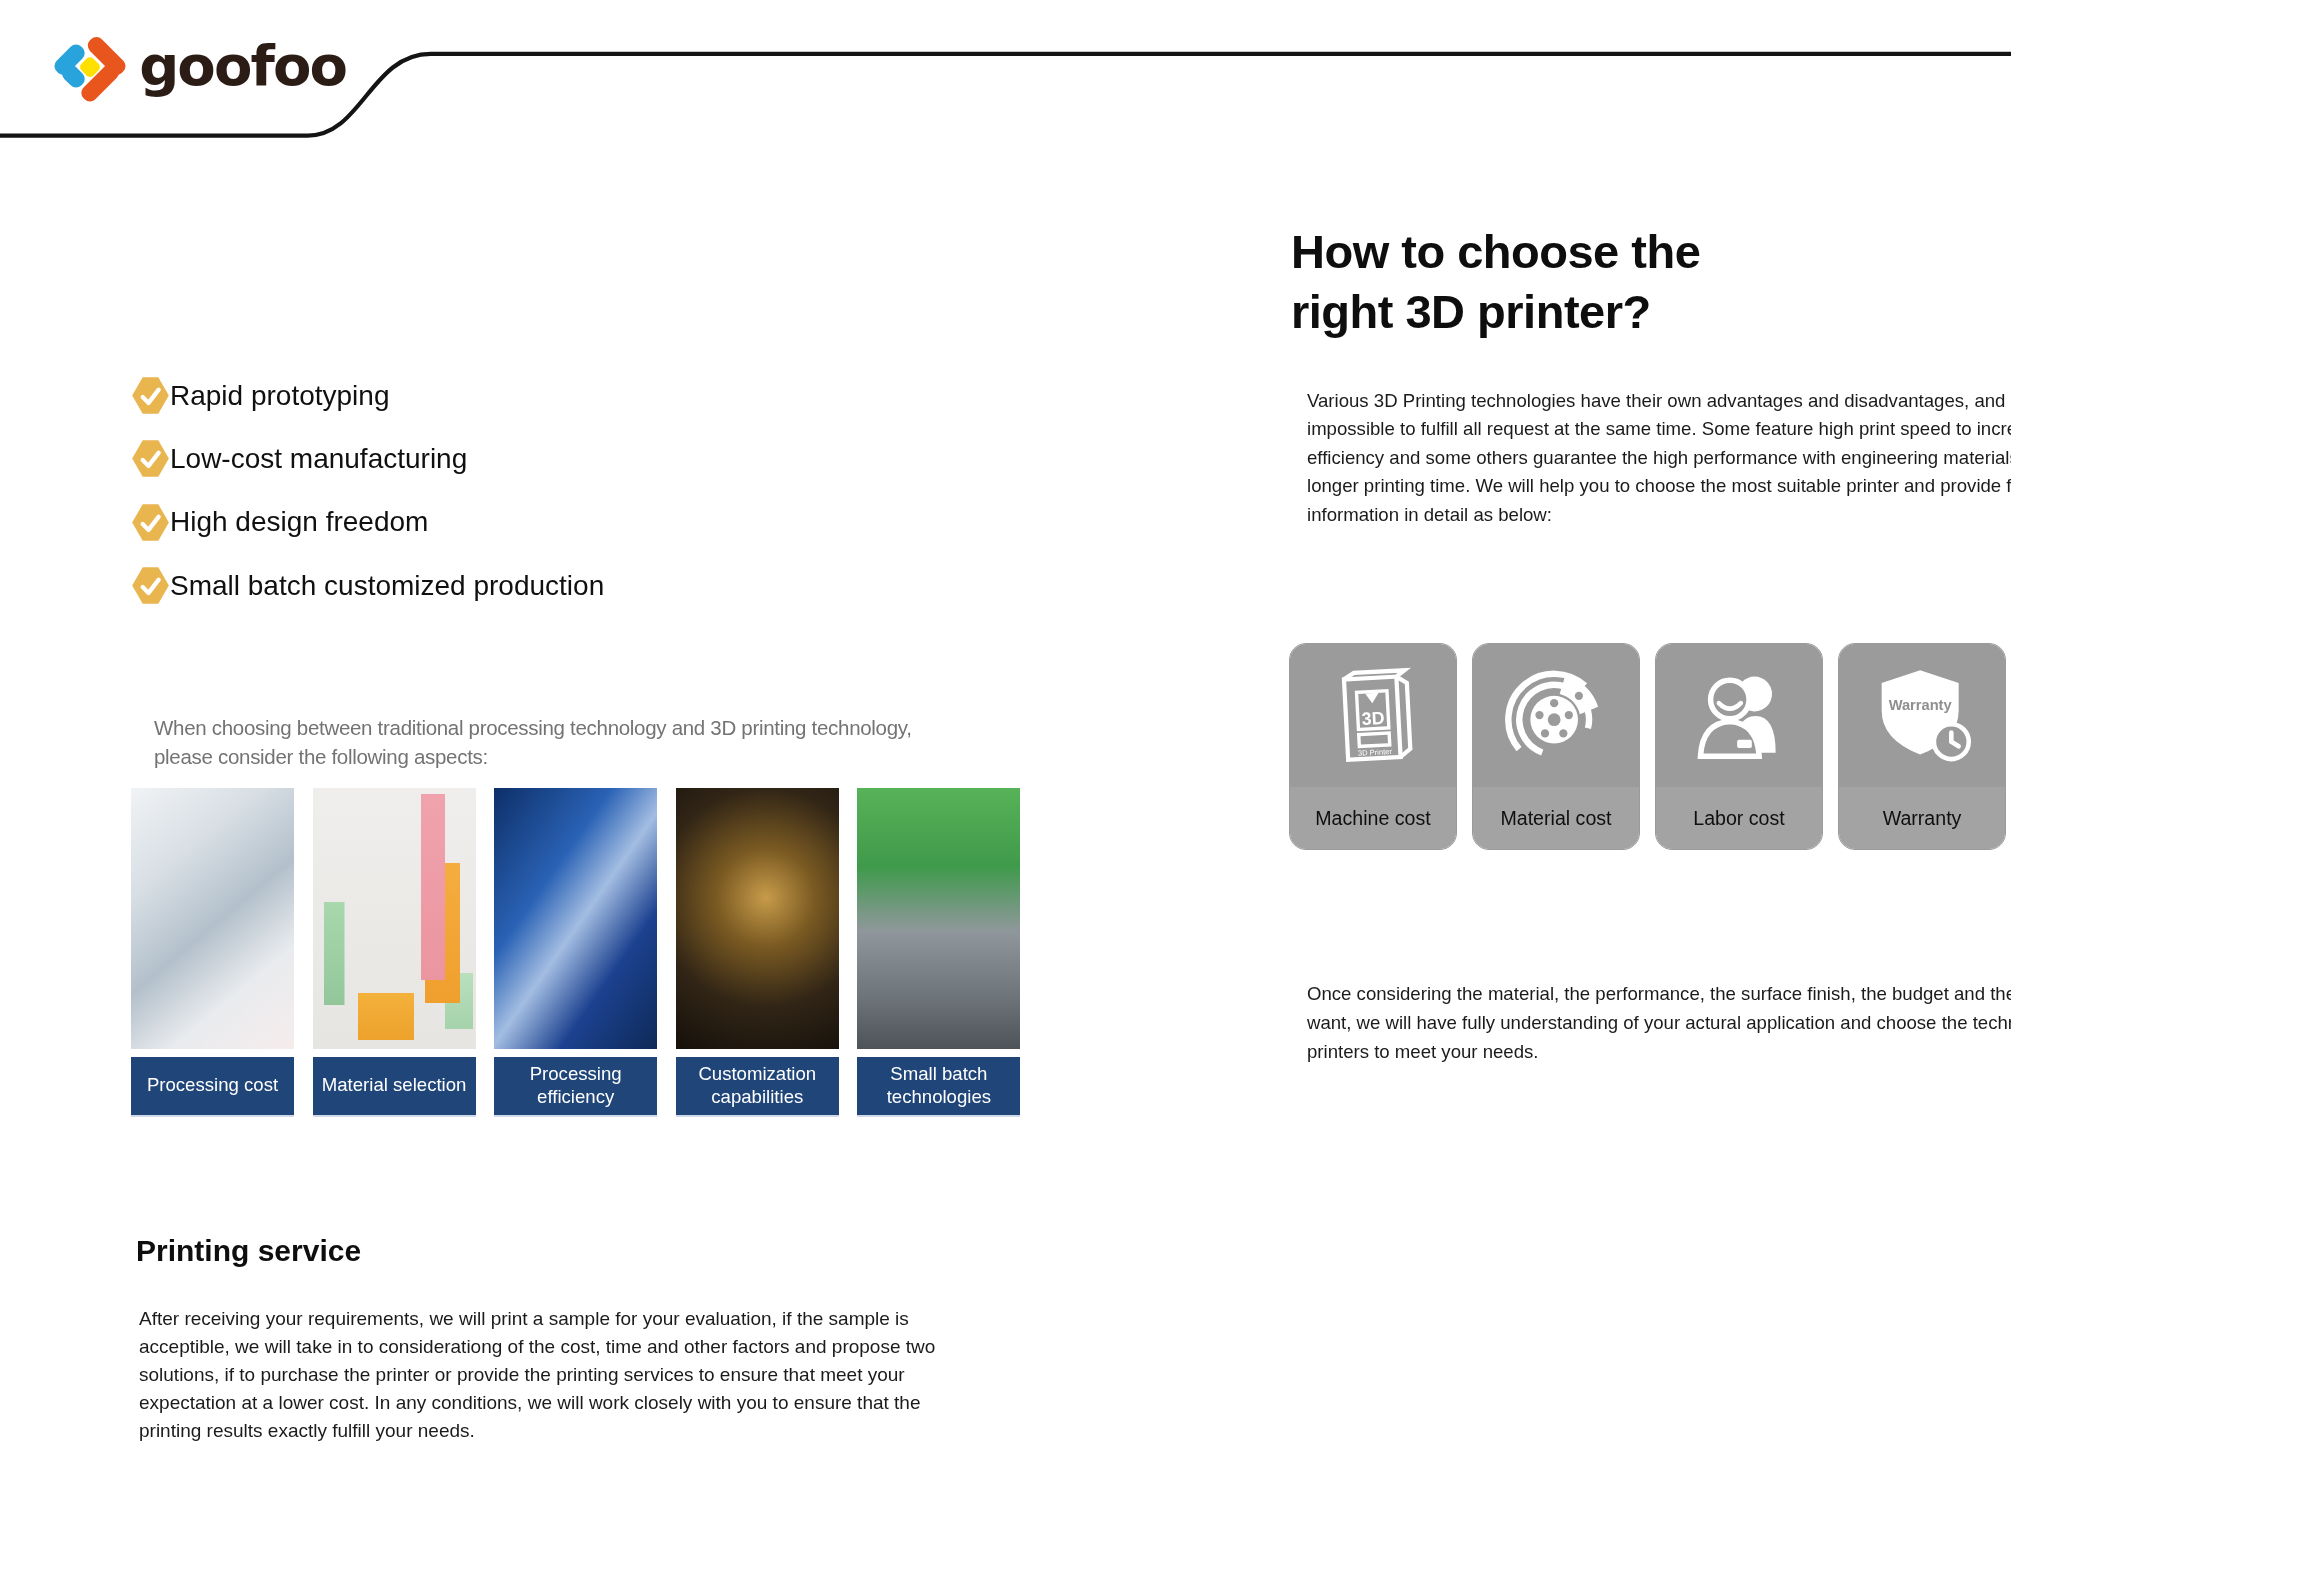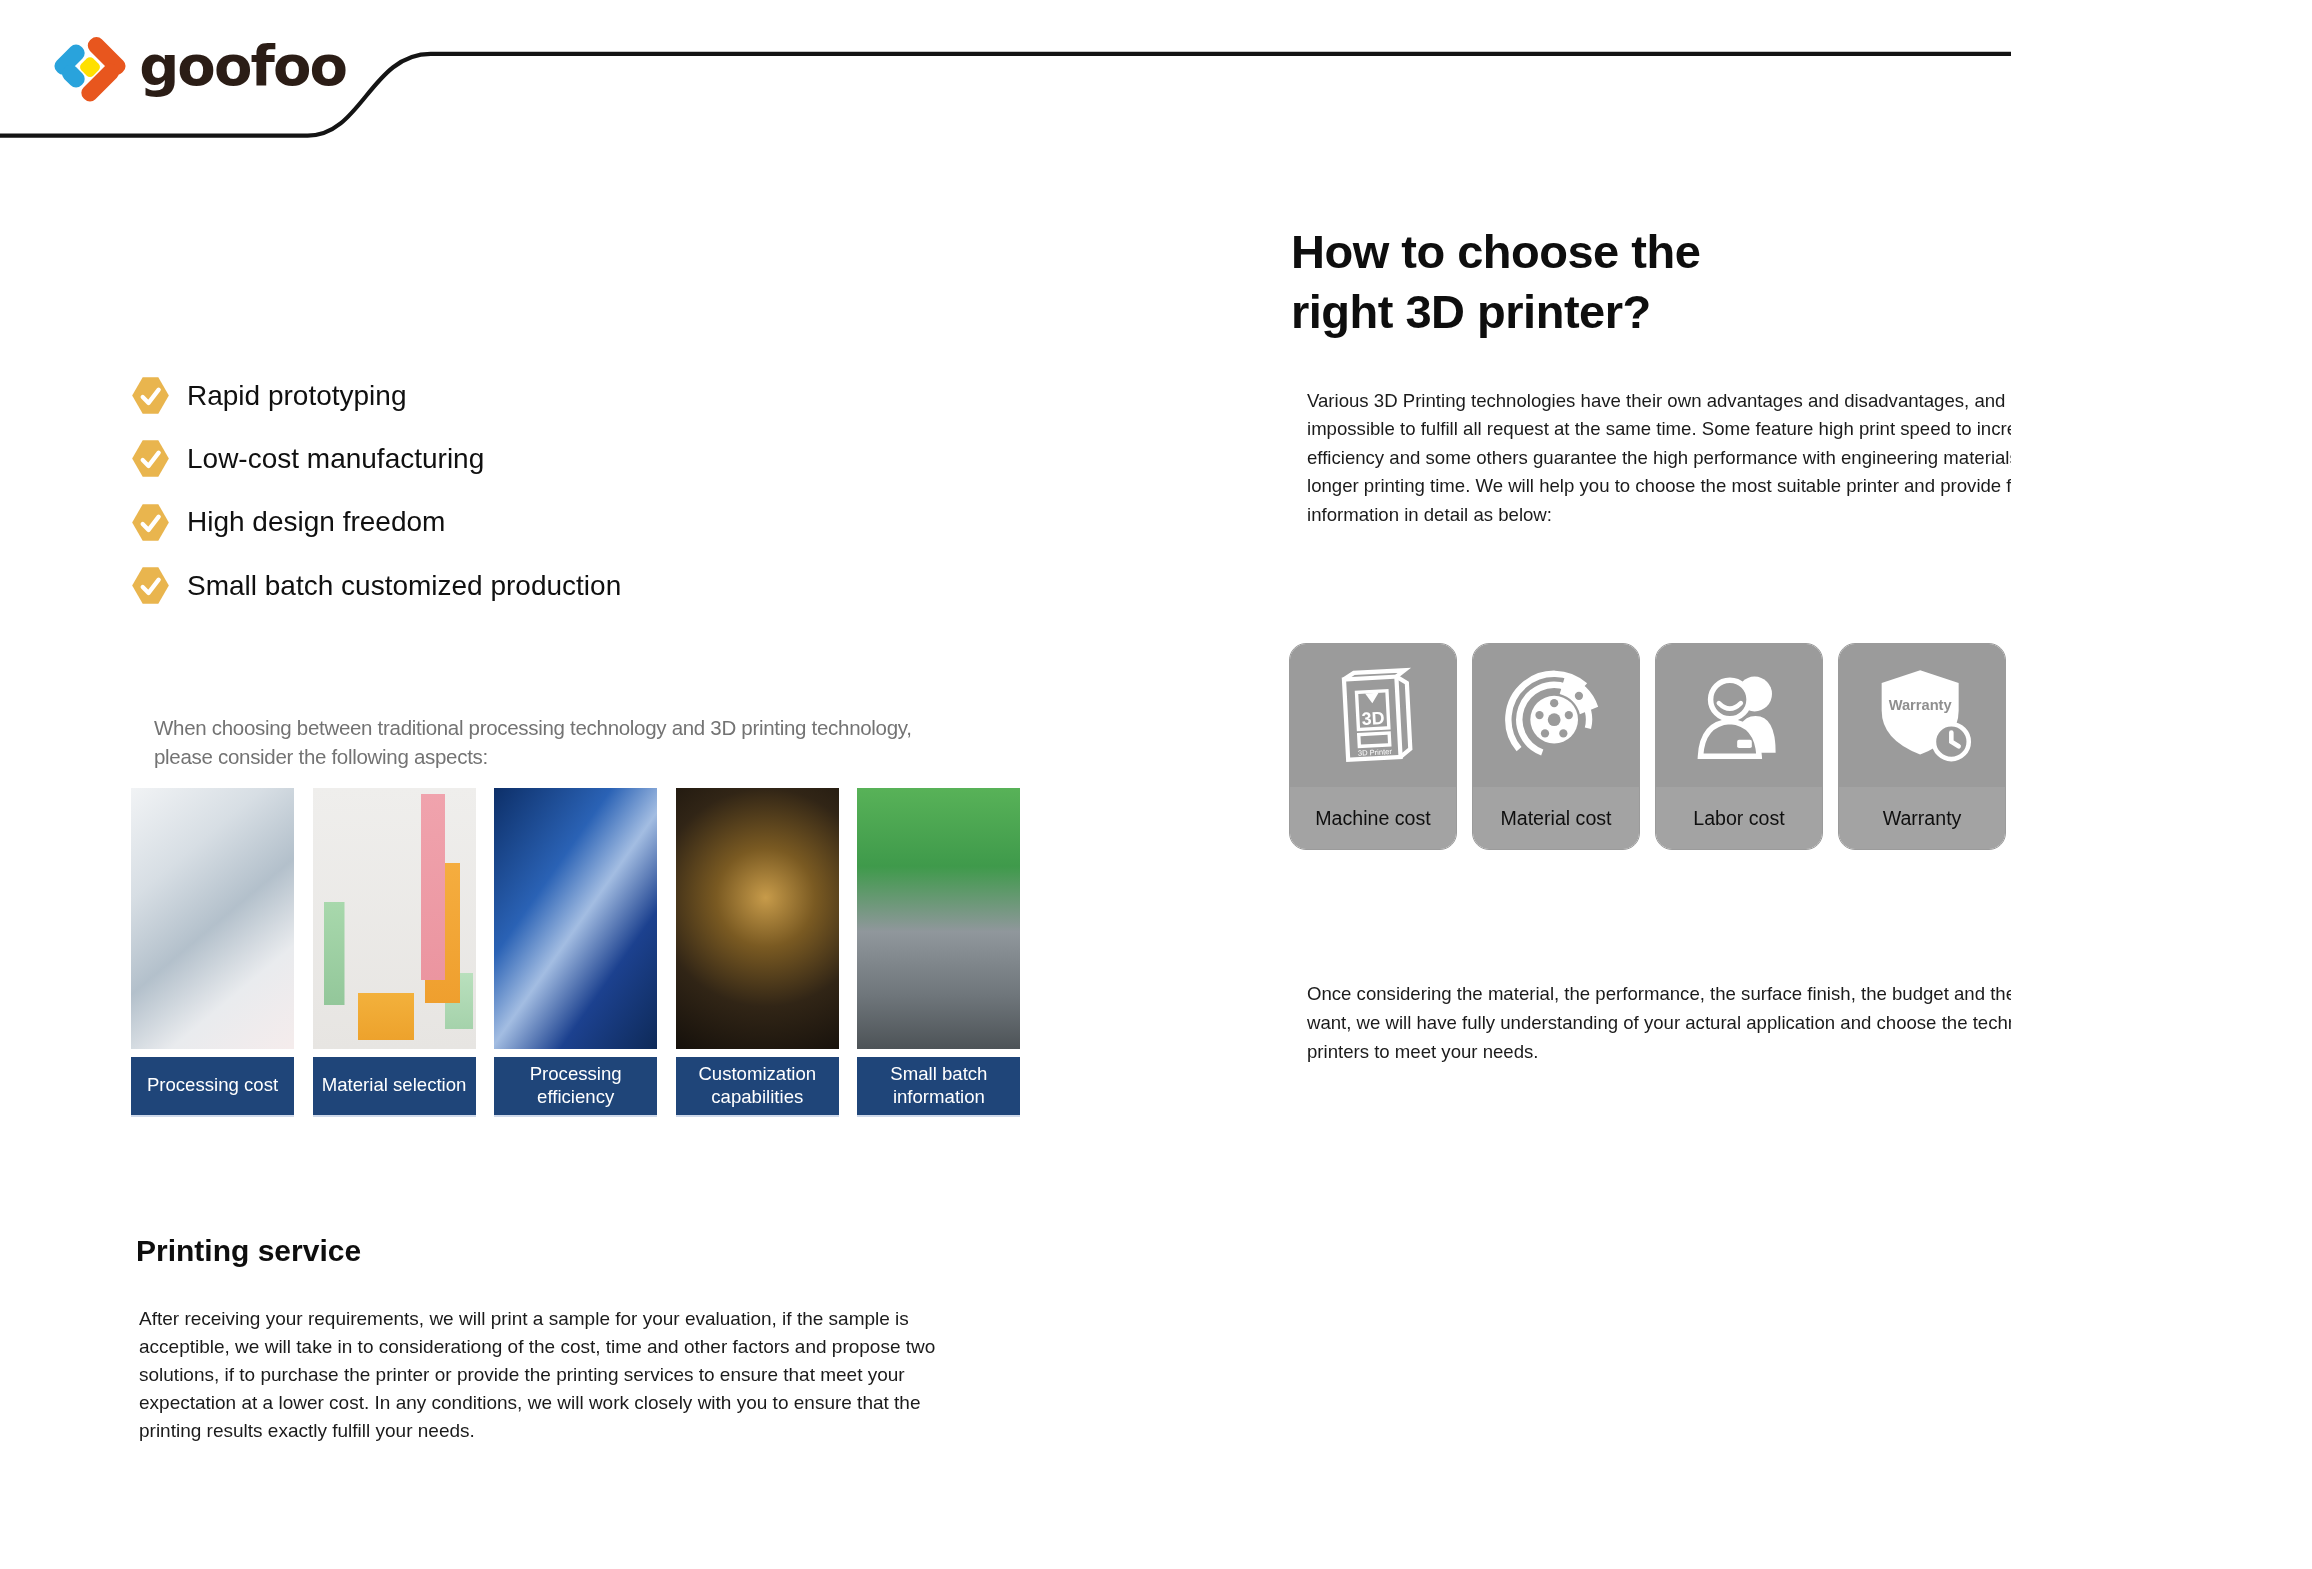--- a/index.html
+++ b/index.html
@@ -14,21 +14,21 @@
              font-family:"DejaVu Sans","Liberation Sans",sans-serif;}
 
   
   .h1{position:absolute;font-size:47px;line-height:60px;font-weight:bold;color:#0e0e0e;
       letter-spacing:-0.5px;white-space:pre-line;margin:0;}
   .body-text{position:absolute;font-size:19px;line-height:28px;color:#1b1b1b;margin:16px;}
   .pre{white-space:pre-line;}
 
   
   .checklist{position:absolute;left:131px;top:375px;list-style:none;margin:0;padding:0;}
-  .checklist li{display:flex;align-items:center;gap:17px;height:41px;margin-bottom:22.4px;
+  .checklist li{display:flex;align-items:center;height:41px;margin-bottom:22.4px;
       font-size:28px;color:#101010;}
   .hex-icon{width:39px;height:41px;flex:0 0 auto;}
 
   
   .figrow{position:absolute;left:131px;top:788px;display:flex;gap:18.6px;}
   .figrow figure{margin:0;width:163px;}
   .photo{width:163px;height:261px;}
   .figcap{margin-top:7.5px;height:60px;background:#1F4579;color:#fff;font-size:18.6px;line-height:22.4px;
       display:flex;align-items:center;justify-content:center;text-align:center;padding:0 7.5px;
       box-sizing:border-box;border-bottom:2.8px solid #cfd9ea;}
@@ -126,21 +126,21 @@
     <figure>
       <div class="photo photo-3"></div>
       <figcaption class="figcap">Processing efficiency</figcaption>
     </figure>
     <figure>
       <div class="photo photo-4"></div>
       <figcaption class="figcap">Customization capabilities</figcaption>
     </figure>
     <figure>
       <div class="photo photo-5"></div>
-      <figcaption class="figcap">Small batch information</figcaption>
+      <figcaption class="figcap">Small batch technologies</figcaption>
     </figure>
   </div>
 
   <h2 class="h2" style="left:131px;top:1229px;">Printing service</h2>
   <p class="body-text" style="left:123px;top:1289px;width:839px;">After receiving your requirements, we will print a sample for your evaluation, if the sample is acceptible, we will take in to considerationg of the cost, time and other factors and propose two solutions, if to purchase the printer or provide the printing services to ensure that meet your expectation at a lower cost. In any conditions, we will work closely with you to ensure that the printing results exactly fulfill your needs.</p>
 
   <h1 class="h1" style="left:1291px;top:222px;">How to choose the
 right 3D printer?</h1>
 
   <p class="body-text" style="left:1291px;top:371px;width:789px;font-size:18.6px;line-height:28.4px;">Various 3D Printing technologies have their own advantages and disadvantages, and it is impossible to fulfill all request at the same time. Some feature high print speed to increase the efficiency and some others guarantee the high performance with engineering materials but take longer printing time. We will help you to choose the most suitable printer and provide further information in detail as below:</p>

